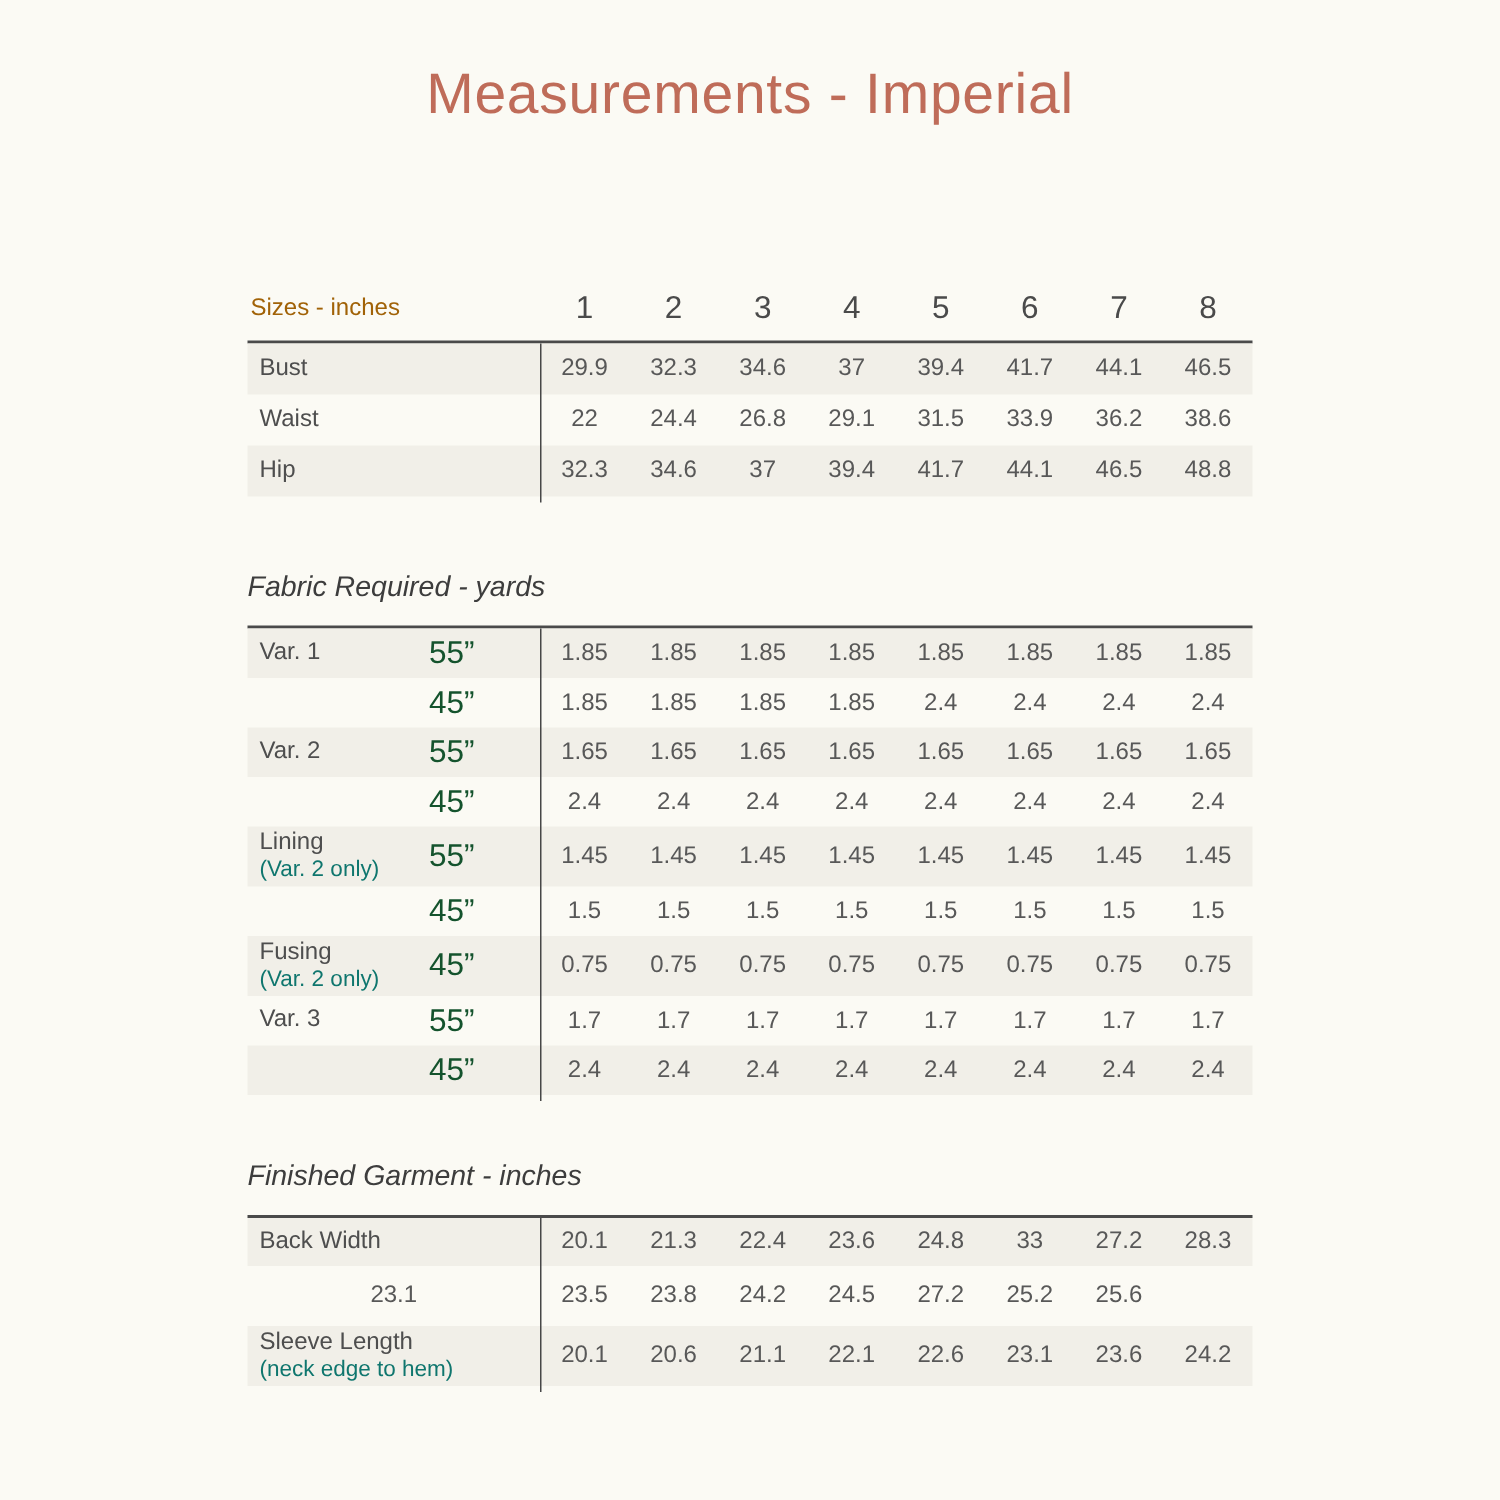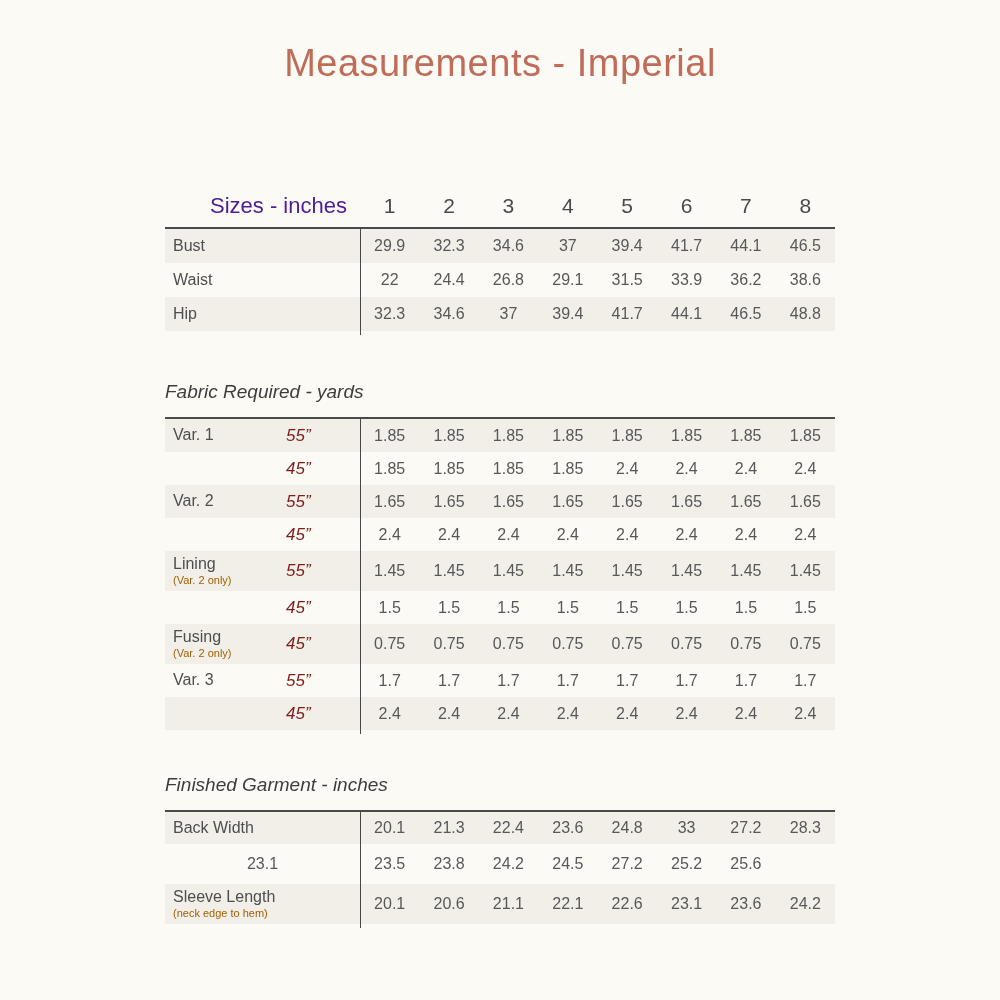--- a/index.html
+++ b/index.html
@@ -22,39 +22,39 @@
 
   
   .sz-grid{display:grid;grid-template-columns:195px repeat(8,1fr);}
   .fab-grid{display:grid;grid-template-columns:115px 80px repeat(8,1fr);}
 
   
   .sec-heading{font-size:19px;font-weight:500;color:#3d3d3d;margin:0 0 14px 0;font-style:italic;}
 
   
   .sz-head{height:42px;align-items:center;border-bottom:2px solid #4a4a4a;}
-  .sz-head .heading{font-size:22px;font-weight:500;color:#4c1d95;padding-left:2px;margin-left:43px;}
+  .sz-head .heading{font-size:16px;font-weight:500;color:#a16207;padding-left:2px;}
   .col-num{font-size:21px;color:#4a4a4a;text-align:center;}
 
   
   .tbl-body{position:relative;}
   .tbl-top{border-top:2px solid #4a4a4a;}
   .vline{position:absolute;left:195px;top:0;bottom:-4px;width:1px;background:#474747;}
 
   .row{align-items:center;}
   .shaded{background:#f1efe8;}
   .r34{height:34px}
   .r33{height:33px}
   .r40{height:40px}
   .r32{height:32px}
 
   .lbl{padding-left:8px;font-size:16px;color:#4e4e4e;line-height:1.18;}
-  .wid{font-size:17px;color:#7f1d1d;padding-left:6px;font-style:italic;}
+  .wid{font-size:21px;color:#14532d;padding-left:6px;}
   .val{text-align:center;font-size:16px;color:#585858;}
-  .sub{font-size:11px;color:#a16207;line-height:1.2;}
+  .sub{font-size:15px;color:#0f766e;line-height:1.2;}
 
   .sizes-section{margin-top:100px;}
   .fab-section{margin-top:50px;}
   .fin-section{margin-top:44px;}
 </style>
 </head>
 <body>
 
 <div class="page">
 

